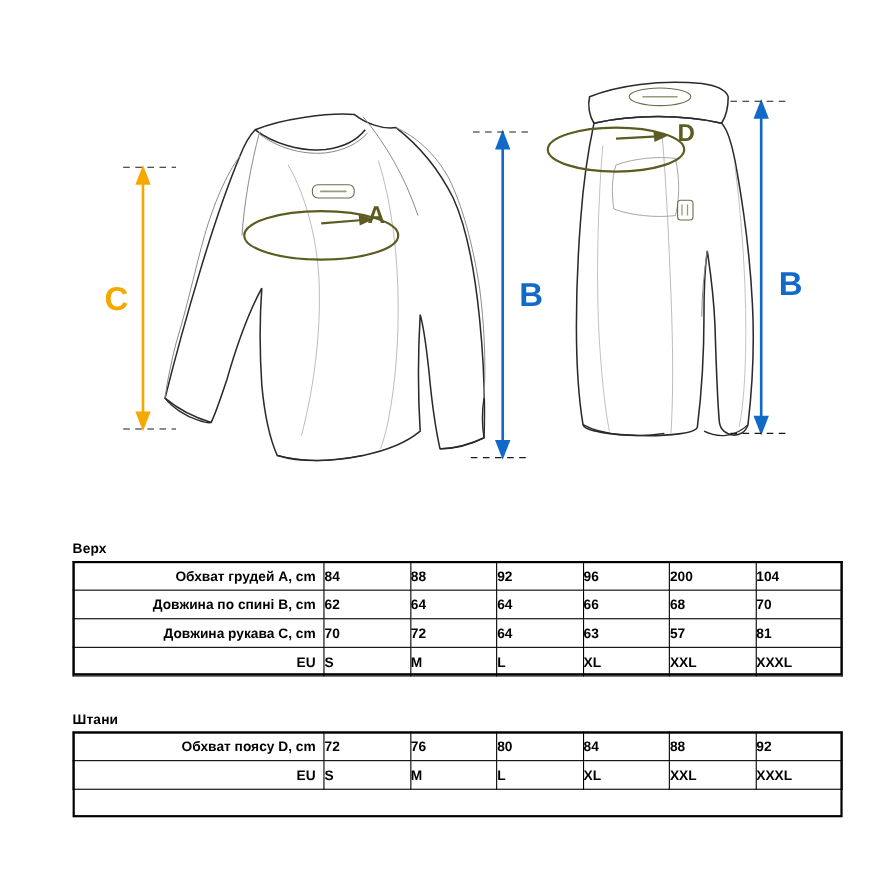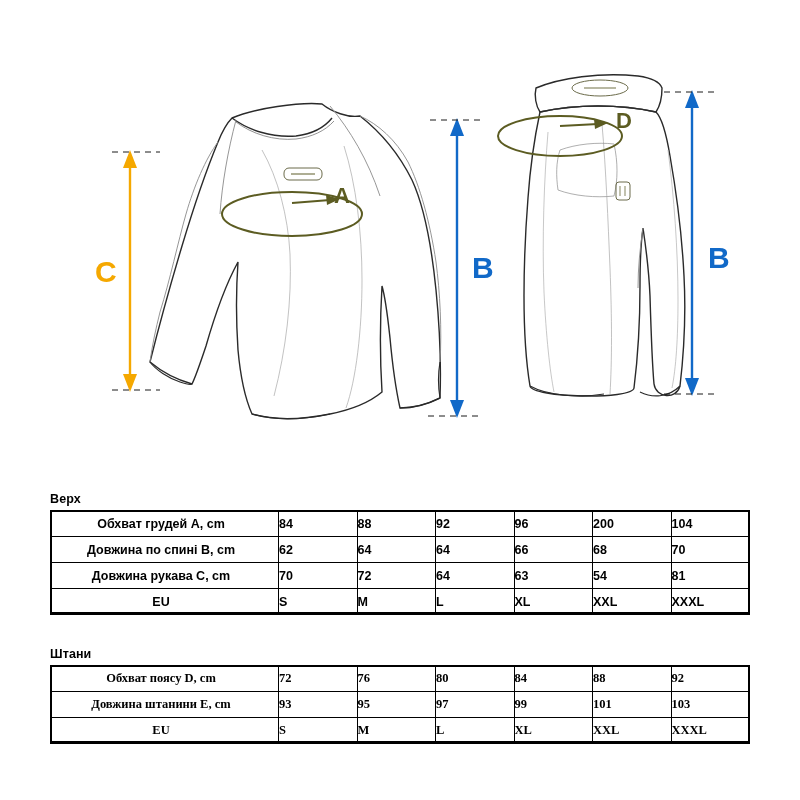--- a/index.html
+++ b/index.html
@@ -28,21 +28,21 @@
   .tables-area {
     position: absolute;
     left: 0;
     top: 470px;
     width: 800px;
     height: 330px;
   }
 
   .table-block {
     position: absolute;
-    left: 50px;
+    left: 66px;
     width: 608px;
   }
   #block-top { top: 22px; }
   #block-bottom { top: 177px; }
 
   .table-caption {
     font-size: 12.5px;
     font-weight: bold;
     color: #000000;
     margin-bottom: 4px;
@@ -56,21 +56,21 @@
   }
   table.size-table td {
     border: 1px solid #000000;
     height: 25px;
     font-size: 12.5px;
     font-weight: bold;
     color: #000000;
     padding: 0;
   }
   table.size-table td.label {
-    text-align: center;
+    text-align: right;
     padding-right: 7px;
     width: 220px;
   }
   .row-chest td { color: #000000; }
   .row-back td { color: #1169c8; }
   .row-sleeve td { color: #f5a800; }
   .row-eu td { color: #000000; }
   .row-waist td { color: #000000; }
   .row-leg td { color: #1169c8; }
 
@@ -254,61 +254,52 @@
             <td>66</td>
             <td>68</td>
             <td>70</td>
           </tr>
           <tr class="row-sleeve">
             <td class="label">Довжина рукава C, cm</td>
             <td>70</td>
             <td>72</td>
             <td>64</td>
             <td>63</td>
-            <td>54</td>
+            <td>57</td>
             <td>81</td>
           </tr>
           <tr class="row-eu">
             <td class="label">EU</td>
             <td>S</td>
             <td>M</td>
             <td>L</td>
             <td>XL</td>
             <td>XXL</td>
             <td>XXXL</td>
           </tr>
         </tbody>
       </table>
       <div class="outer-border" style="left:0;top:0;width:700px;height:104px;"></div>
     </div>
   </div>
 
   <div class="table-block" id="block-bottom">
     <div class="table-caption">Штани</div>
-    <div style="position:relative;font-family:Liberation Serif, serif;">
+    <div style="position:relative;">
       <table class="size-table">
         <tbody>
           <tr class="row-waist">
             <td class="label">Обхват поясу D, cm</td>
             <td>72</td>
             <td>76</td>
             <td>80</td>
             <td>84</td>
             <td>88</td>
             <td>92</td>
           </tr>
-          <tr class="row-leg">
-            <td class="label">Довжина штанини E, cm</td>
-            <td>93</td>
-            <td>95</td>
-            <td>97</td>
-            <td>99</td>
-            <td>101</td>
-            <td>103</td>
-          </tr>
           <tr class="row-eu">
             <td class="label">EU</td>
             <td>S</td>
             <td>M</td>
             <td>L</td>
             <td>XL</td>
             <td>XXL</td>
             <td>XXXL</td>
           </tr>
         </tbody>

